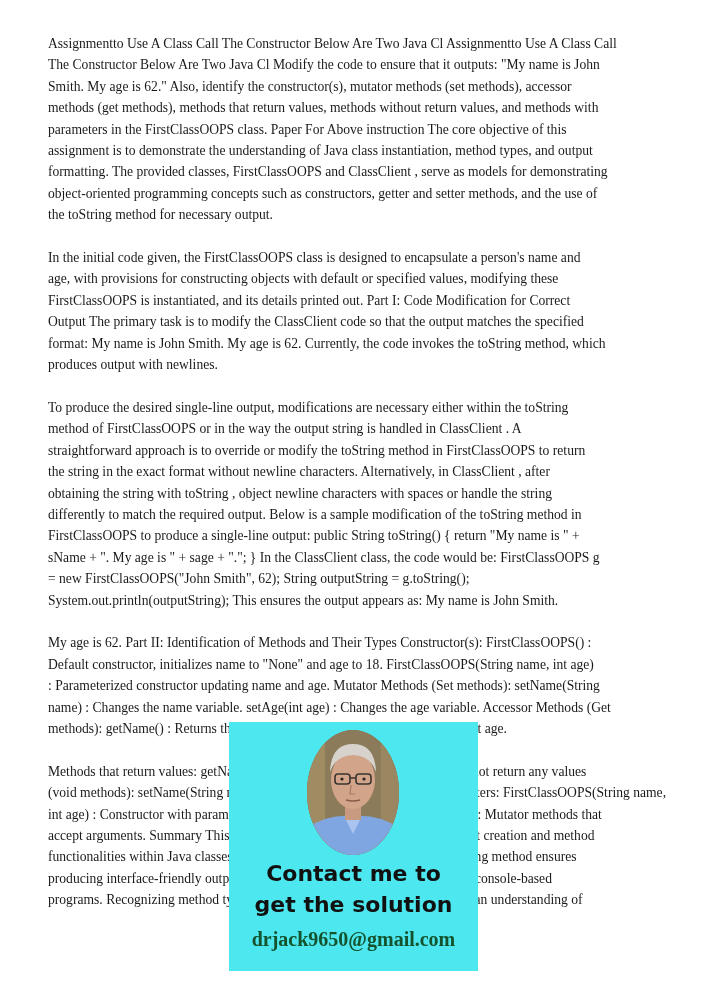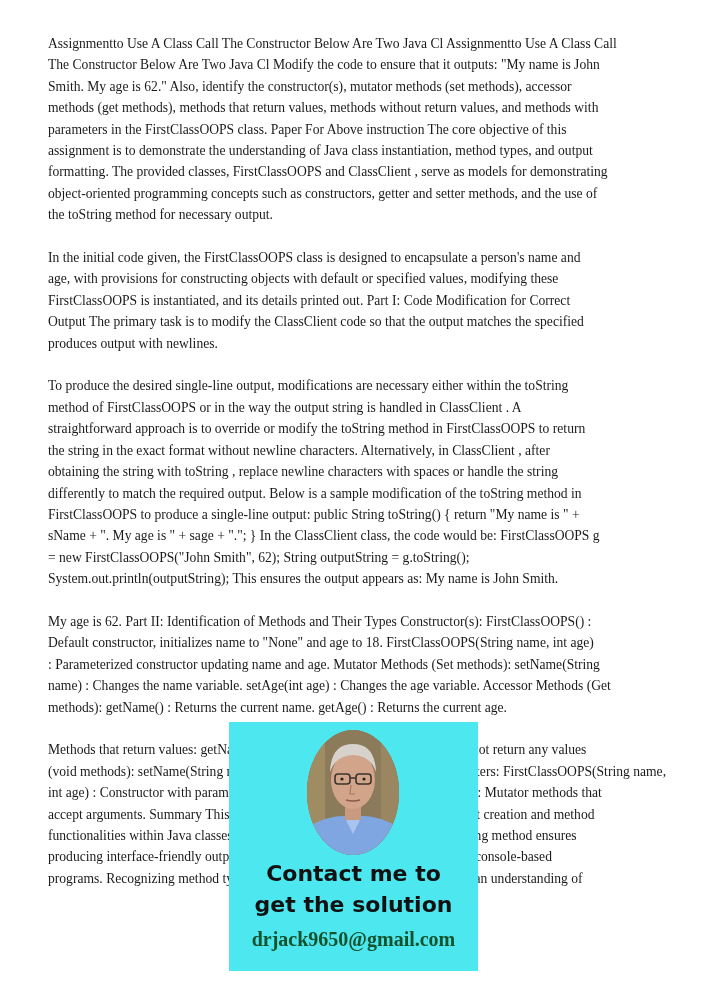--- a/index.html
+++ b/index.html
@@ -87,28 +87,29 @@
     <span class="line">assignment is to demonstrate the understanding of Java class instantiation, method types, and output</span>
     <span class="line">formatting. The provided classes, FirstClassOOPS and ClassClient , serve as models for demonstrating</span>
     <span class="line">object-oriented programming concepts such as constructors, getter and setter methods, and the use of</span>
     <span class="line">the toString method for necessary output.</span>
   </p>
   <p>
     <span class="line">In the initial code given, the FirstClassOOPS class is designed to encapsulate a person's name and</span>
     <span class="line">age, with provisions for constructing objects with default or specified values, modifying these</span>
     <span class="line">FirstClassOOPS is instantiated, and its details printed out. Part I: Code Modification for Correct</span>
     <span class="line">Output The primary task is to modify the ClassClient code so that the output matches the specified</span>
+    <span class="line">format: My name is John Smith. My age is 62. Currently, the code invokes the toString method, which</span>
     <span class="line">produces output with newlines.</span>
   </p>
   <p>
     <span class="line">To produce the desired single-line output, modifications are necessary either within the toString</span>
     <span class="line">method of FirstClassOOPS or in the way the output string is handled in ClassClient . A</span>
     <span class="line">straightforward approach is to override or modify the toString method in FirstClassOOPS to return</span>
     <span class="line">the string in the exact format without newline characters. Alternatively, in ClassClient , after</span>
-    <span class="line">obtaining the string with toString , replace newline characters with spaces or handle the string</span>
+    <span class="line">obtaining the string with toString , object newline characters with spaces or handle the string</span>
     <span class="line">differently to match the required output. Below is a sample modification of the toString method in</span>
     <span class="line">FirstClassOOPS to produce a single-line output: public String toString() { return "My name is " +</span>
     <span class="line">sName + ". My age is " + sage + "."; } In the ClassClient class, the code would be: FirstClassOOPS g</span>
     <span class="line">= new FirstClassOOPS("John Smith", 62); String outputString = g.toString();</span>
     <span class="line">System.out.println(outputString); This ensures the output appears as: My name is John Smith.</span>
   </p>
   <p>
     <span class="line">My age is 62. Part II: Identification of Methods and Their Types Constructor(s): FirstClassOOPS() :</span>
     <span class="line">Default constructor, initializes name to "None" and age to 18. FirstClassOOPS(String name, int age)</span>
     <span class="line">: Parameterized constructor updating name and age. Mutator Methods (Set methods): setName(String</span>

